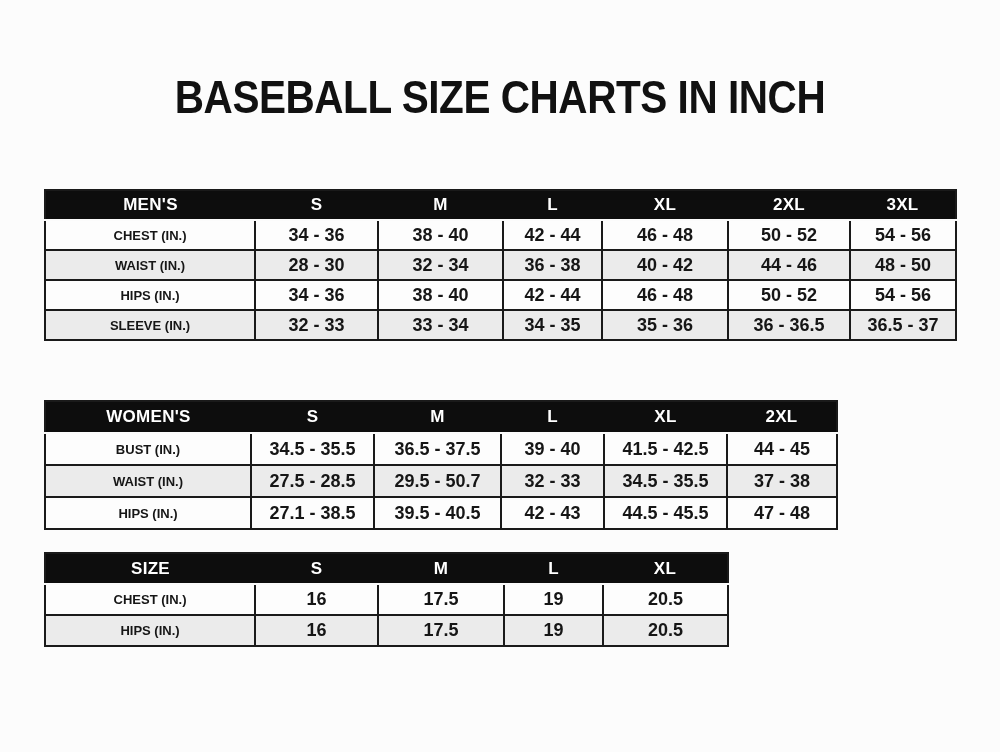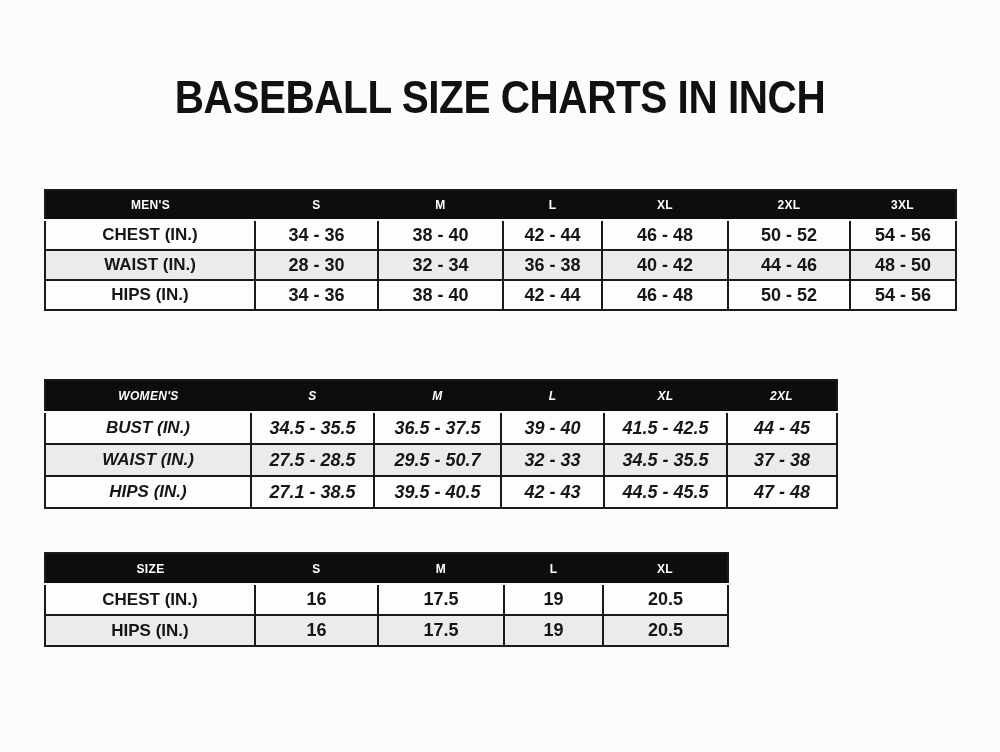--- a/index.html
+++ b/index.html
@@ -28,44 +28,44 @@
     left: 44px;
     border-collapse: collapse;
     table-layout: fixed;
     background: #fdfdfd;
     border: 2px solid #1a1a1a;
   }
   table.size-table th {
     background: #0d0d0d;
     color: #ffffff;
     font-weight: 700;
-    font-size: 12px;
+    font-size: 17px;
     text-align: center;
     padding: 0 4px;
     border: 0;
     border-bottom: 2px solid #fbfbfb;
     letter-spacing: 0.3px;
   }
   table.size-table td {
     border: 2px solid #1a1a1a;
     text-align: center;
     vertical-align: middle;
     font-weight: 700;
     font-size: 18px;
     color: #161616;
     padding: 0 2px;
     background: #fdfdfd;
     white-space: nowrap;
   }
-  table.size-table td.lbl { font-size: 17px; }
+  table.size-table td.lbl { font-size: 13px; }
   
   table.size-table tr:nth-child(odd) td { background: #ebebeb; }
   table.mens  { top: 189px; }
   table.mens tr  { height: 30px; }
-  table.womens { top: 379px; font-style: italic; }
+  table.womens { top: 400px; }
   table.womens tr { height: 32px; }
   table.youth { top: 552px; }
   table.youth tr { height: 31px; }
 </style>
 </head>
 <body>
 
 <h1 class="page-title">BASEBALL SIZE CHARTS IN INCH</h1>
 
 <table class="size-table mens">
@@ -108,20 +108,29 @@
   </tr>
   <tr>
     <td class="lbl">HIPS (IN.)</td>
     <td>34 - 36</td>
     <td>38 - 40</td>
     <td>42 - 44</td>
     <td>46 - 48</td>
     <td>50 - 52</td>
     <td>54 - 56</td>
   </tr>
+  <tr>
+    <td class="lbl">SLEEVE (IN.)</td>
+    <td>32 - 33</td>
+    <td>33 - 34</td>
+    <td>34 - 35</td>
+    <td>35 - 36</td>
+    <td>36 - 36.5</td>
+    <td>36.5 - 37</td>
+  </tr>
 </tbody>
   </table>
 
 <table class="size-table womens">
   <colgroup>
     <col style="width:206px">
       <col style="width:123px">
       <col style="width:127px">
     <col style="width:103px">
       <col style="width:123px">

